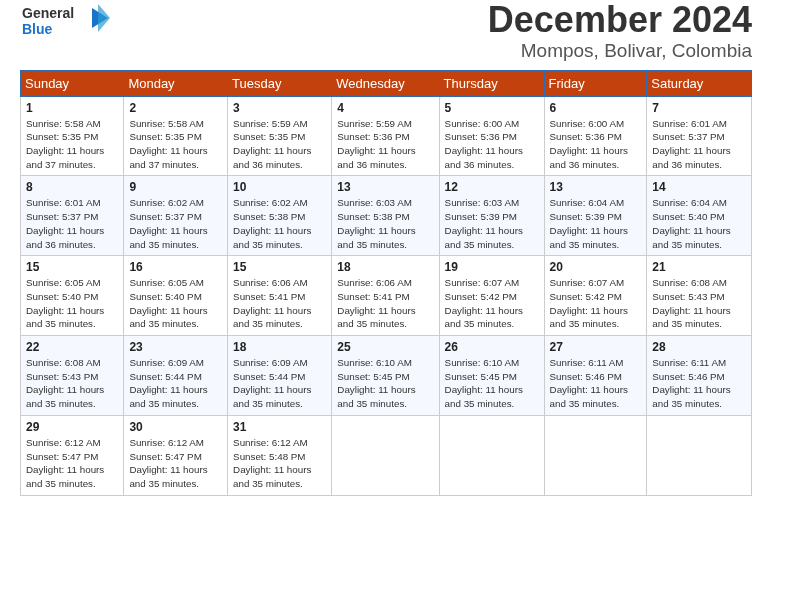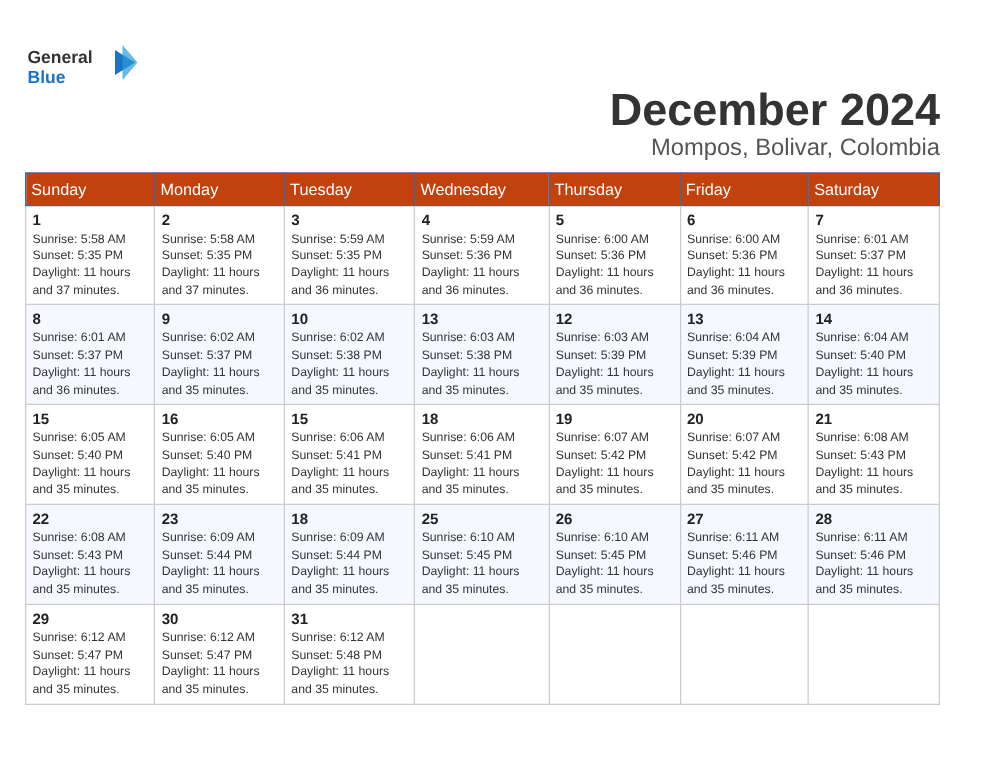--- a/index.html
+++ b/index.html
@@ -6,36 +6,35 @@
     body {
       font-family: Arial, sans-serif;
       background: #fff;
       width: 792px;
       height: 612px;
       overflow: hidden;
     }
     .page {
       width: 772px;
       min-height: 612px;
-      padding: 32px 20px 10px 20px;
+      padding: 0 20px 10px 20px;
       background: #fff;
     }
     .header-area {
       display: flex;
       justify-content: space-between;
       align-items: flex-start;
       margin-bottom: 8px;
     }
     .logo-area {
       display: flex;
       align-items: center;
     }
     .title-area {
       text-align: right;
-      margin-top: 36px;
     }
     .cal-title {
       font-size: 36px;
       font-weight: bold;
       color: #333;
       line-height: 1.1;
     }
     .cal-subtitle {
       font-size: 19px;
       color: #555;

